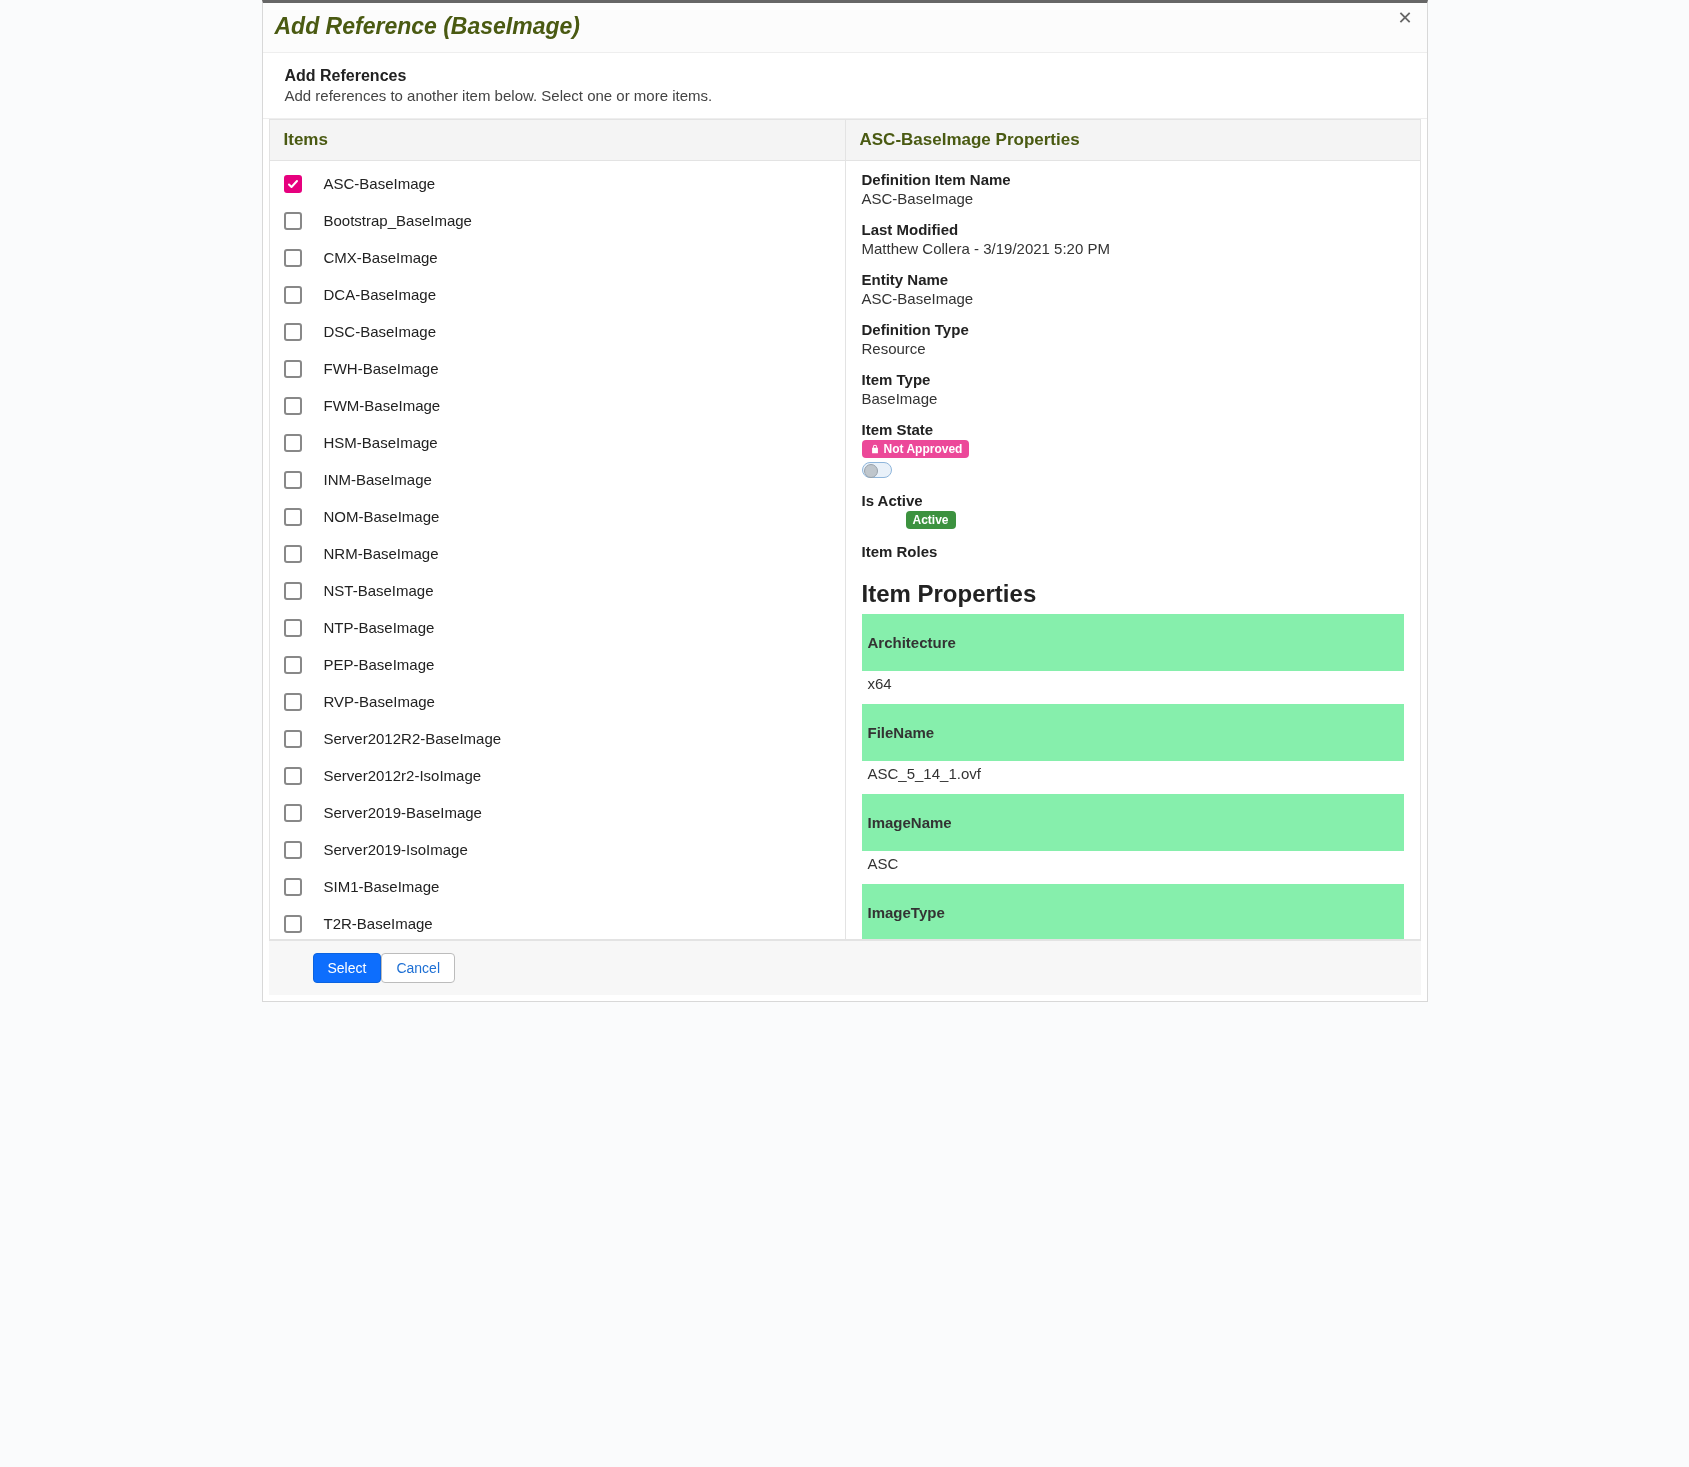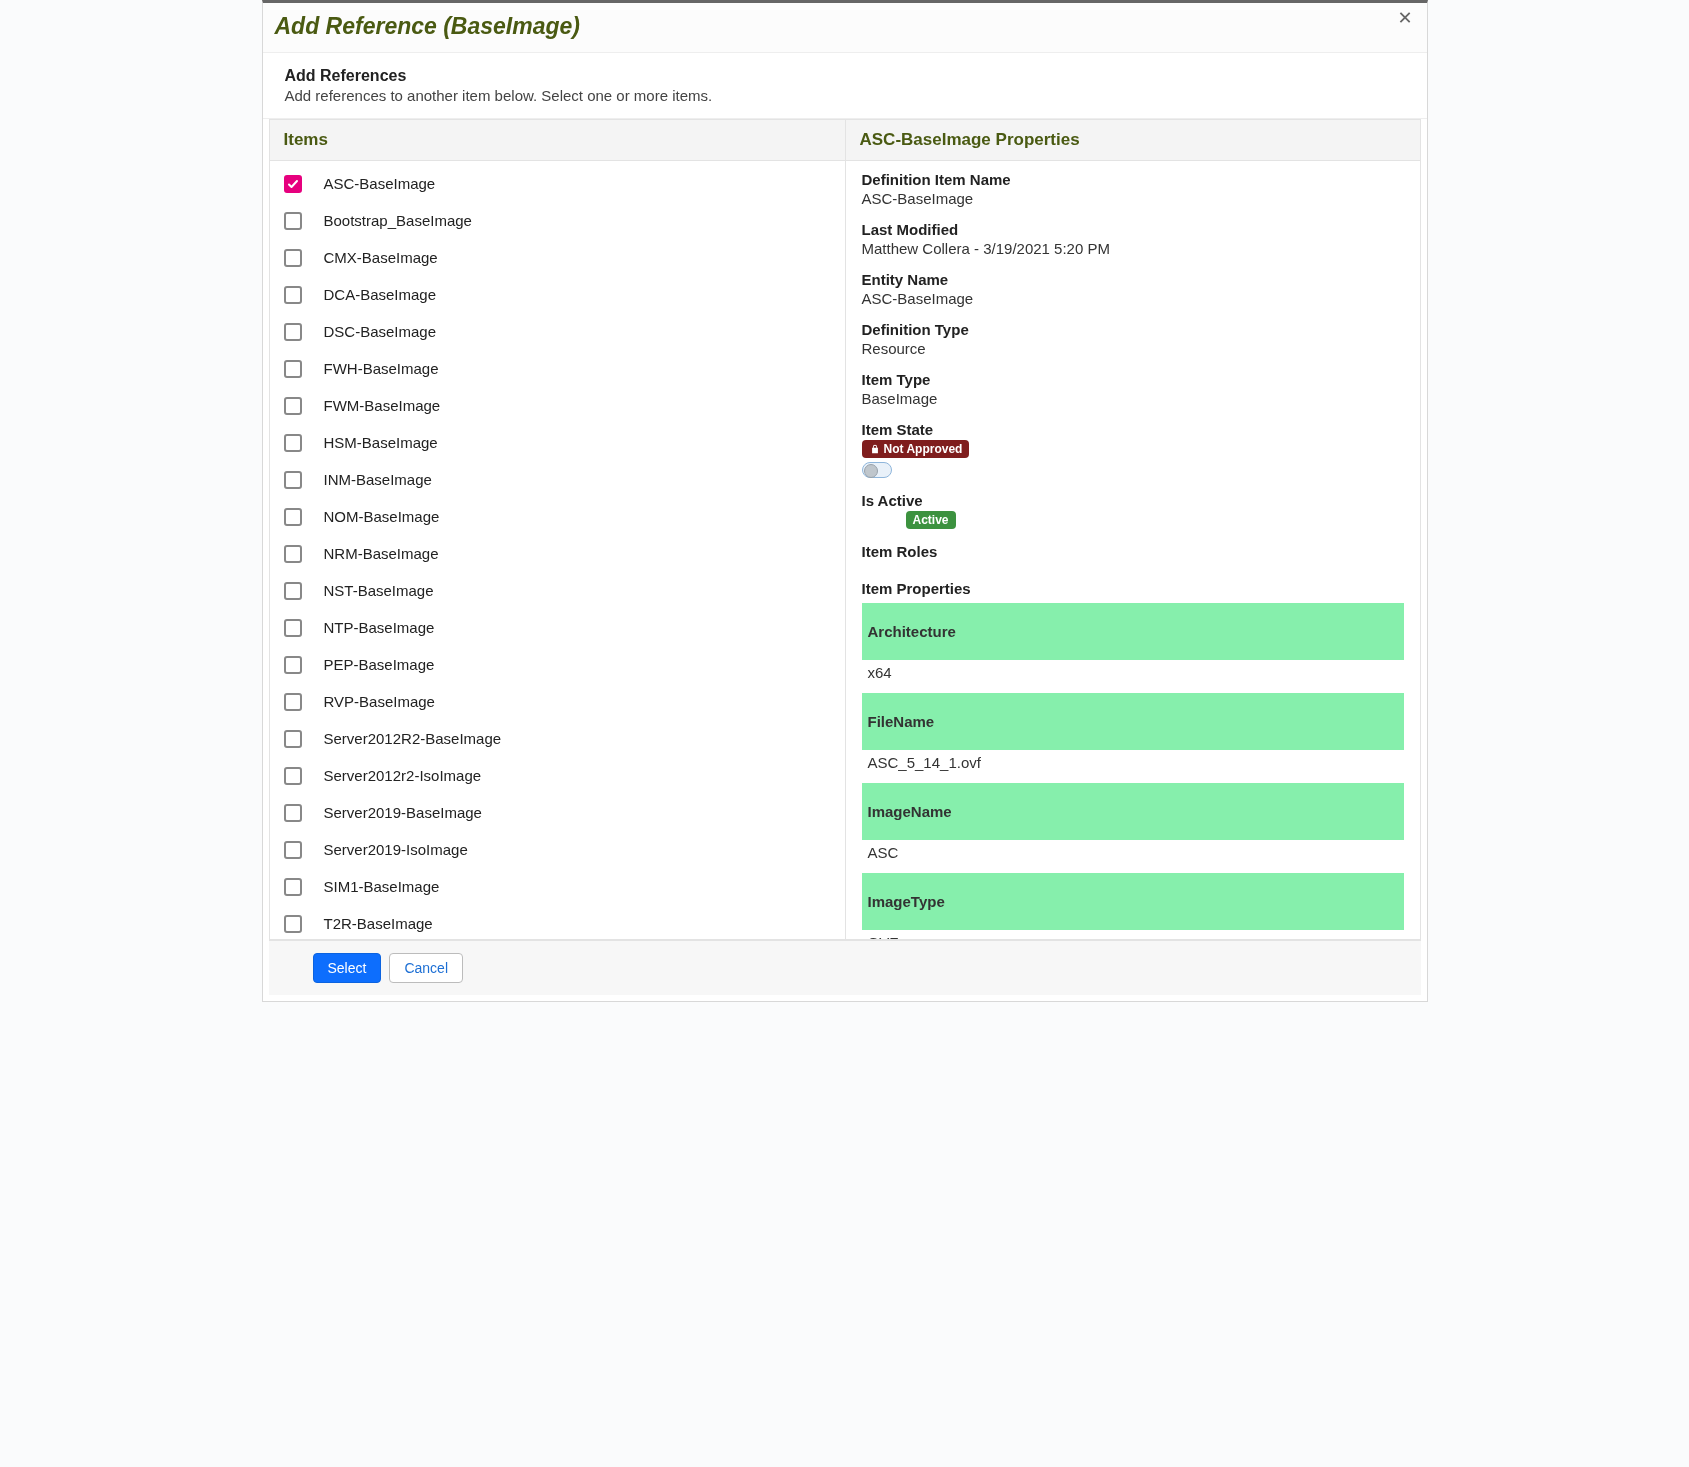--- a/index.html
+++ b/index.html
@@ -138,21 +138,21 @@
     display: inline-flex;
     align-items: center;
     gap: 4px;
     font-size: 12px;
     font-weight: 700;
     color: #fff;
     padding: 1px 7px;
     border-radius: 4px;
     line-height: 16px;
   }
-  .badge-red { background: #7f1d1d; padding-left: 8px; }
+  .badge-red { background: #ec4899; padding-left: 8px; }
   .badge-green { background: #3c923f; margin-left: 44px; }
   .toggle {
     width: 30px;
     height: 16px;
     border-radius: 10px;
     border: 1px solid #8fb6db;
     background: #e9f1f9;
     display: inline-block;
     position: relative;
     margin-top: 4px;
@@ -164,21 +164,21 @@
     height: 12px;
     border-radius: 50%;
     background: #bfc6cc;
     border: 1px solid #98a2ab;
     position: absolute;
     top: 1px;
     left: 1px;
   }
   .subhdr {
     font-weight: 700;
-    font-size: 15px;
+    font-size: 24px;
     color: #222;
     margin: 20px 0 6px 0;
   }
   .kv-table { width: 100%; }
   .kv-row-k {
     background: #86efac;
     font-weight: 700;
     padding: 20px 6px;
     font-size: 15px;
   }
@@ -186,21 +186,20 @@
     padding: 4px 6px 12px 6px;
     font-size: 15px;
   }
   
   .footer {
     padding: 12px 0 12px 44px;
     background: #f7f7f7;
     border-top: 1px solid #e3e3e3;
     margin: 0 6px 6px 6px;
     display: flex;
-    gap: 8px;
   }
   .btn {
     font-size: 14px;
     border-radius: 4px;
     padding: 6px 14px;
     cursor: pointer;
     background: #fff;
     border: 1px solid #bcbcbc;
     color: #1d6fd4;
     font-weight: 400;

